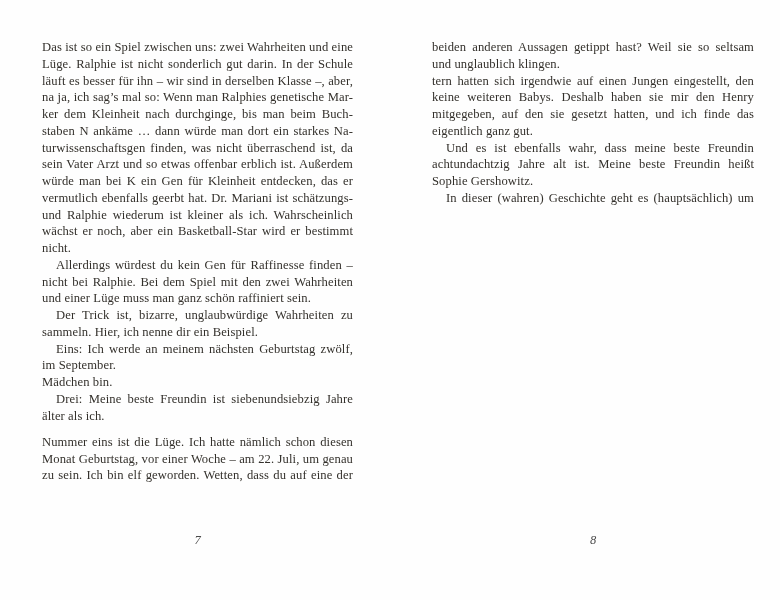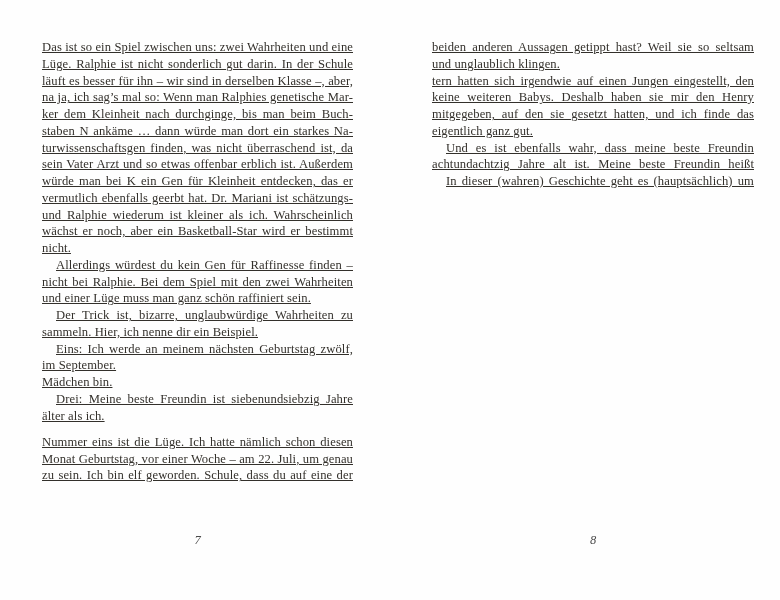--- a/index.html
+++ b/index.html
@@ -17,21 +17,20 @@
   .book-spread {
     position: absolute;
     inset: 0;
   }
   .page-text {
     position: absolute;
     color: var(--ink, #33302b);
     font-size: 12.6px;
     line-height: 16.75px;
     letter-spacing: 0.1px;
-    text-decoration: underline;
   }
   .page-text-left  { left: 42px;  top: 39px; width: 311px; }
   .page-text-right { left: 432px; top: 39px; width: 322px; }
   .line {
     text-align: justify;
     text-justify: inter-word;
     white-space: normal;
   }
   .line.j  { text-align-last: justify; }
   .line.pl { text-align: right; text-align-last: left; }
@@ -73,32 +72,33 @@
       <div class="line pl">und einer Lüge muss man ganz schön raffiniert sein.</div>
       <div class="line j in">Der Trick ist, bizarre, unglaubwürdige Wahrheiten zu</div>
       <div class="line pl">sammeln. Hier, ich nenne dir ein Beispiel.</div>
       <div class="line j in">Eins: Ich werde an meinem nächsten Geburtstag zwölf,</div>
       <div class="line pl">im September.</div>
       <div class="line pl">Mädchen bin.</div>
       <div class="line j in">Drei: Meine beste Freundin ist siebenundsiebzig Jahre</div>
       <div class="line pl">älter als ich.</div>
       <div class="line j gap">Nummer eins ist die Lüge. Ich hatte nämlich schon diesen</div>
       <div class="line j">Monat Geburtstag, vor einer Woche – am 22. Juli, um genau</div>
-      <div class="line j">zu sein. Ich bin elf geworden. Schule, dass du auf eine der</div>
+      <div class="line j">zu sein. Ich bin elf geworden. Wetten, dass du auf eine der</div>
     </div>
 
   <div class="page-text page-text-right">
       <div class="line j">beiden anderen Aussagen getippt hast? Weil sie so seltsam</div>
       <div class="line pl">und unglaublich klingen.</div>
       <div class="line j">tern hatten sich irgendwie auf einen Jungen eingestellt, den</div>
       <div class="line j">keine weiteren Babys. Deshalb haben sie mir den Henry</div>
       <div class="line j">mitgegeben, auf den sie gesetzt hatten, und ich finde das</div>
       <div class="line pl">eigentlich ganz gut.</div>
       <div class="line j in">Und es ist ebenfalls wahr, dass meine beste Freundin</div>
       <div class="line j">achtundachtzig Jahre alt ist. Meine beste Freundin heißt</div>
+      <div class="line pl">Sophie Gershowitz.</div>
       <div class="line j in">In dieser (wahren) Geschichte geht es (hauptsächlich) um</div>
     </div>
 
   <div class="page-number page-number-left">7</div>
 
   <div class="page-number page-number-right">8</div>
 
 </div>
 
 </body></html>

